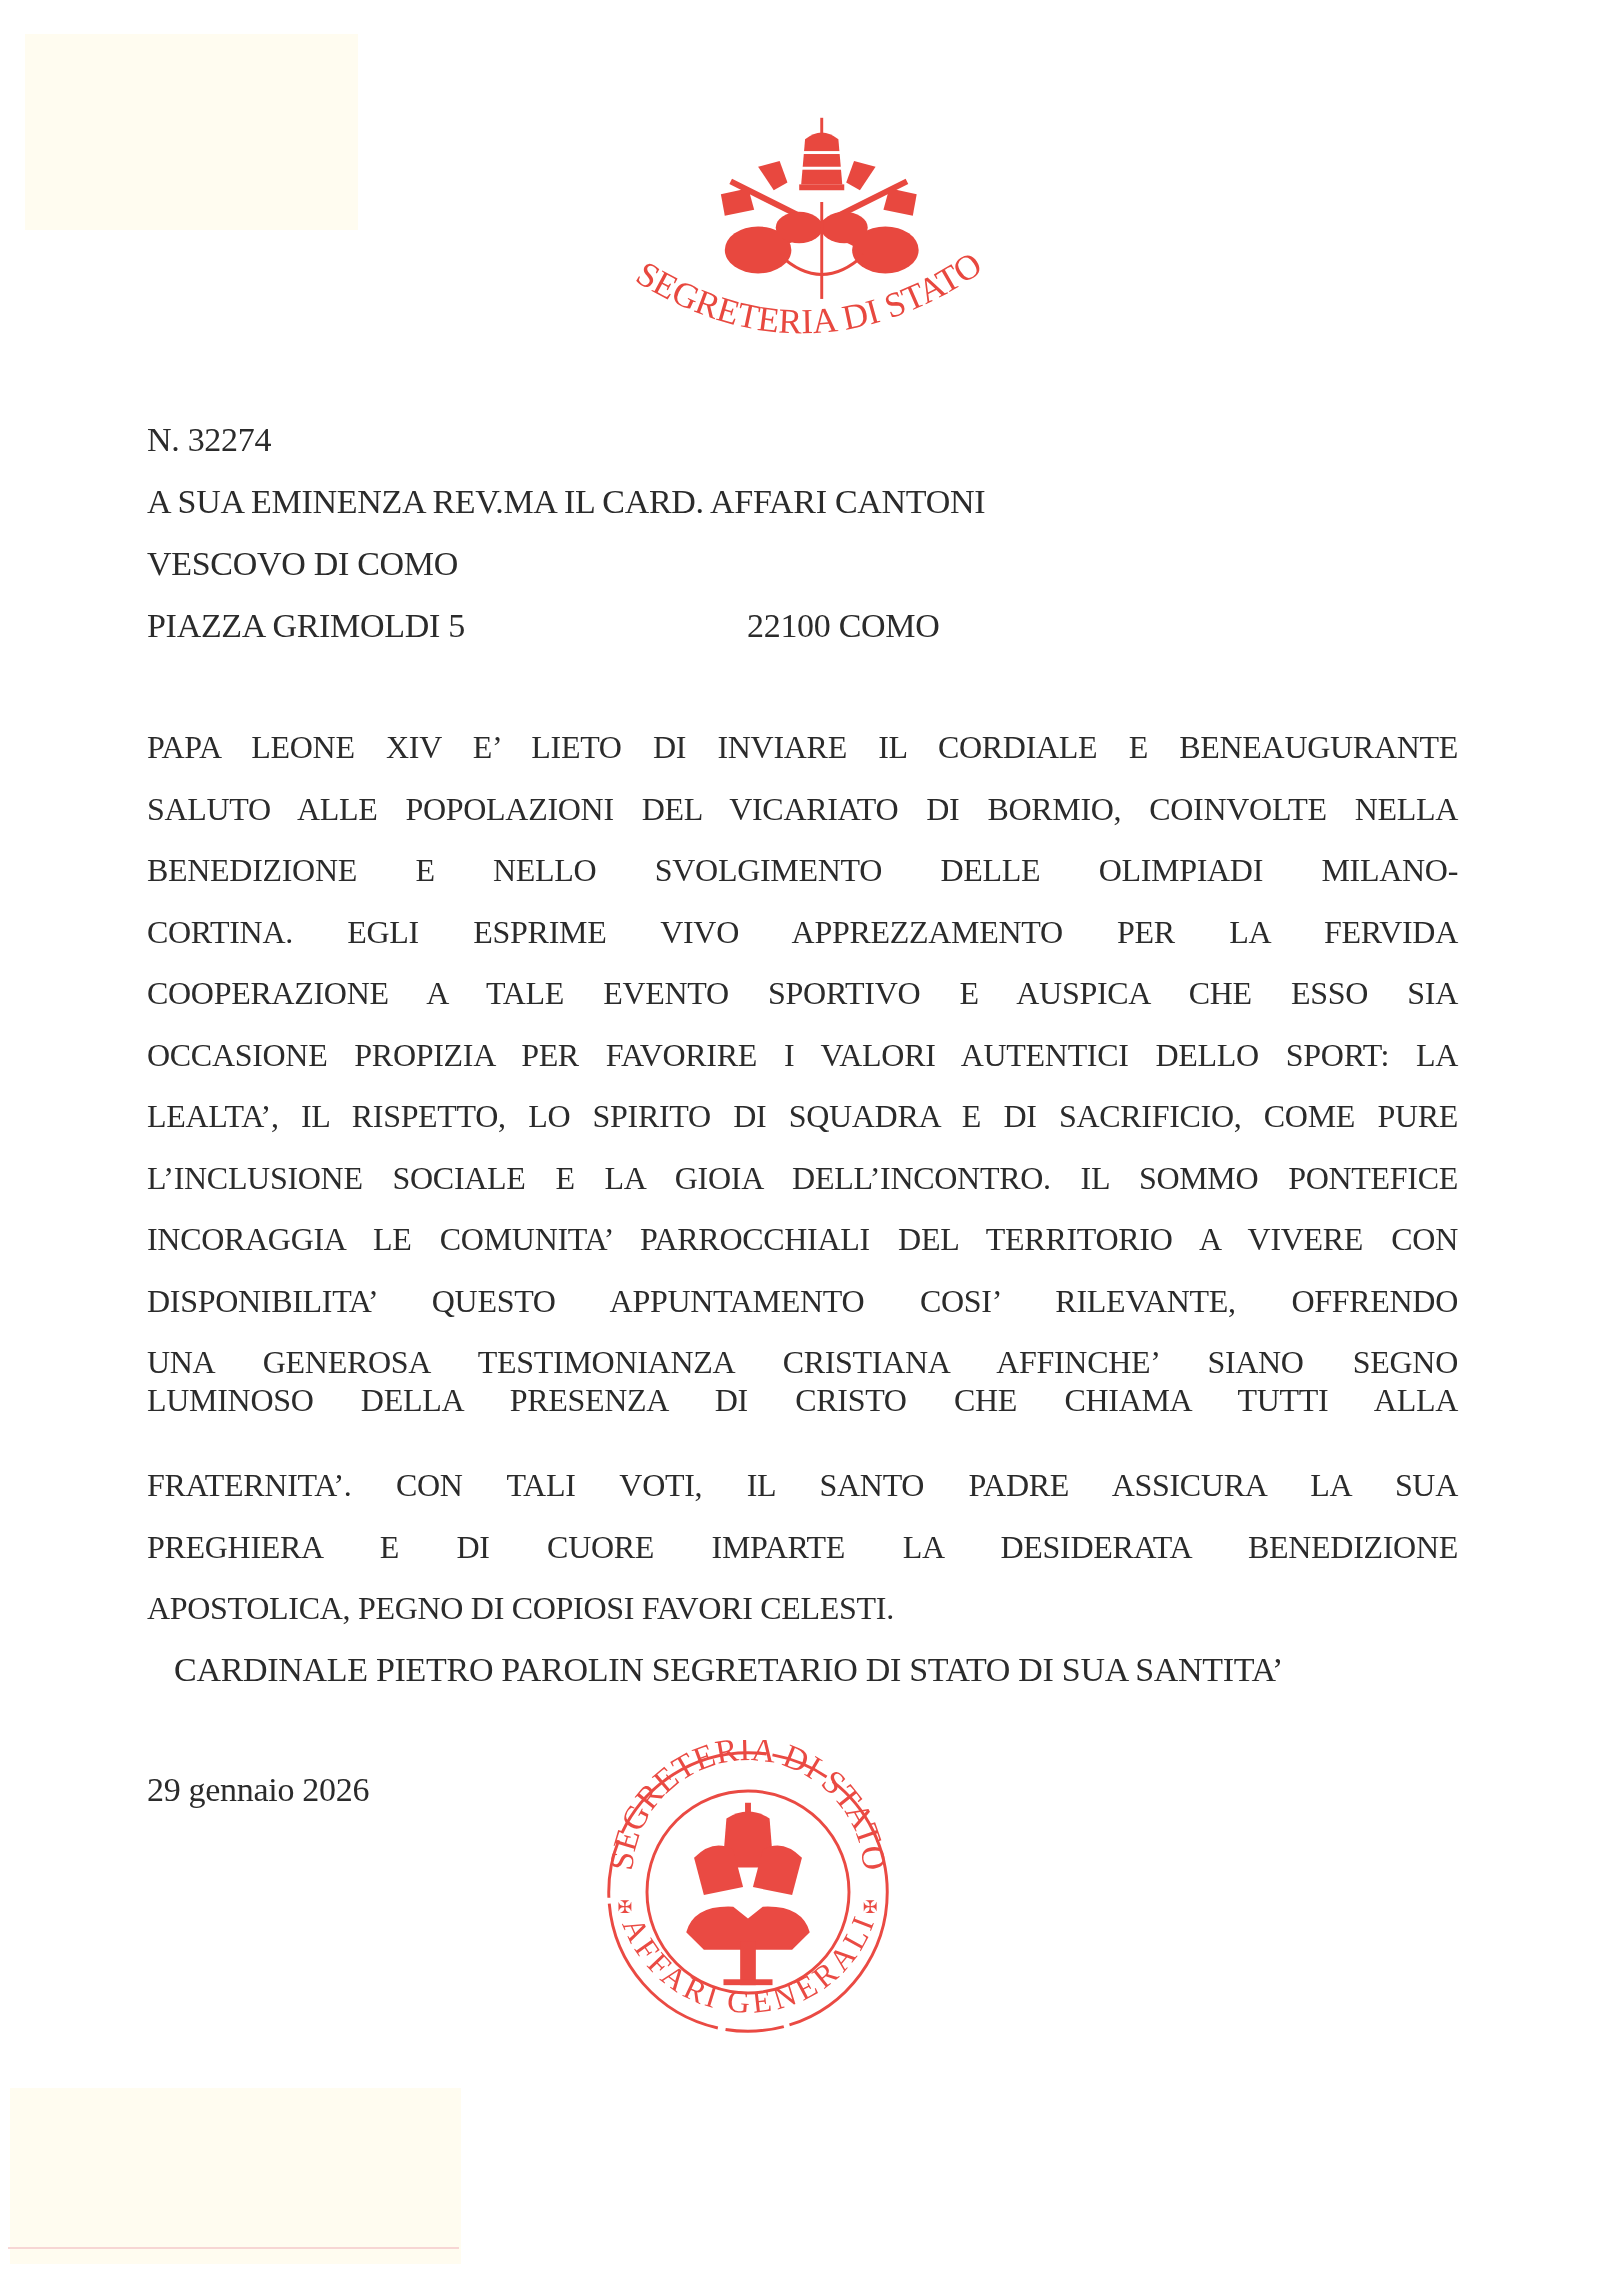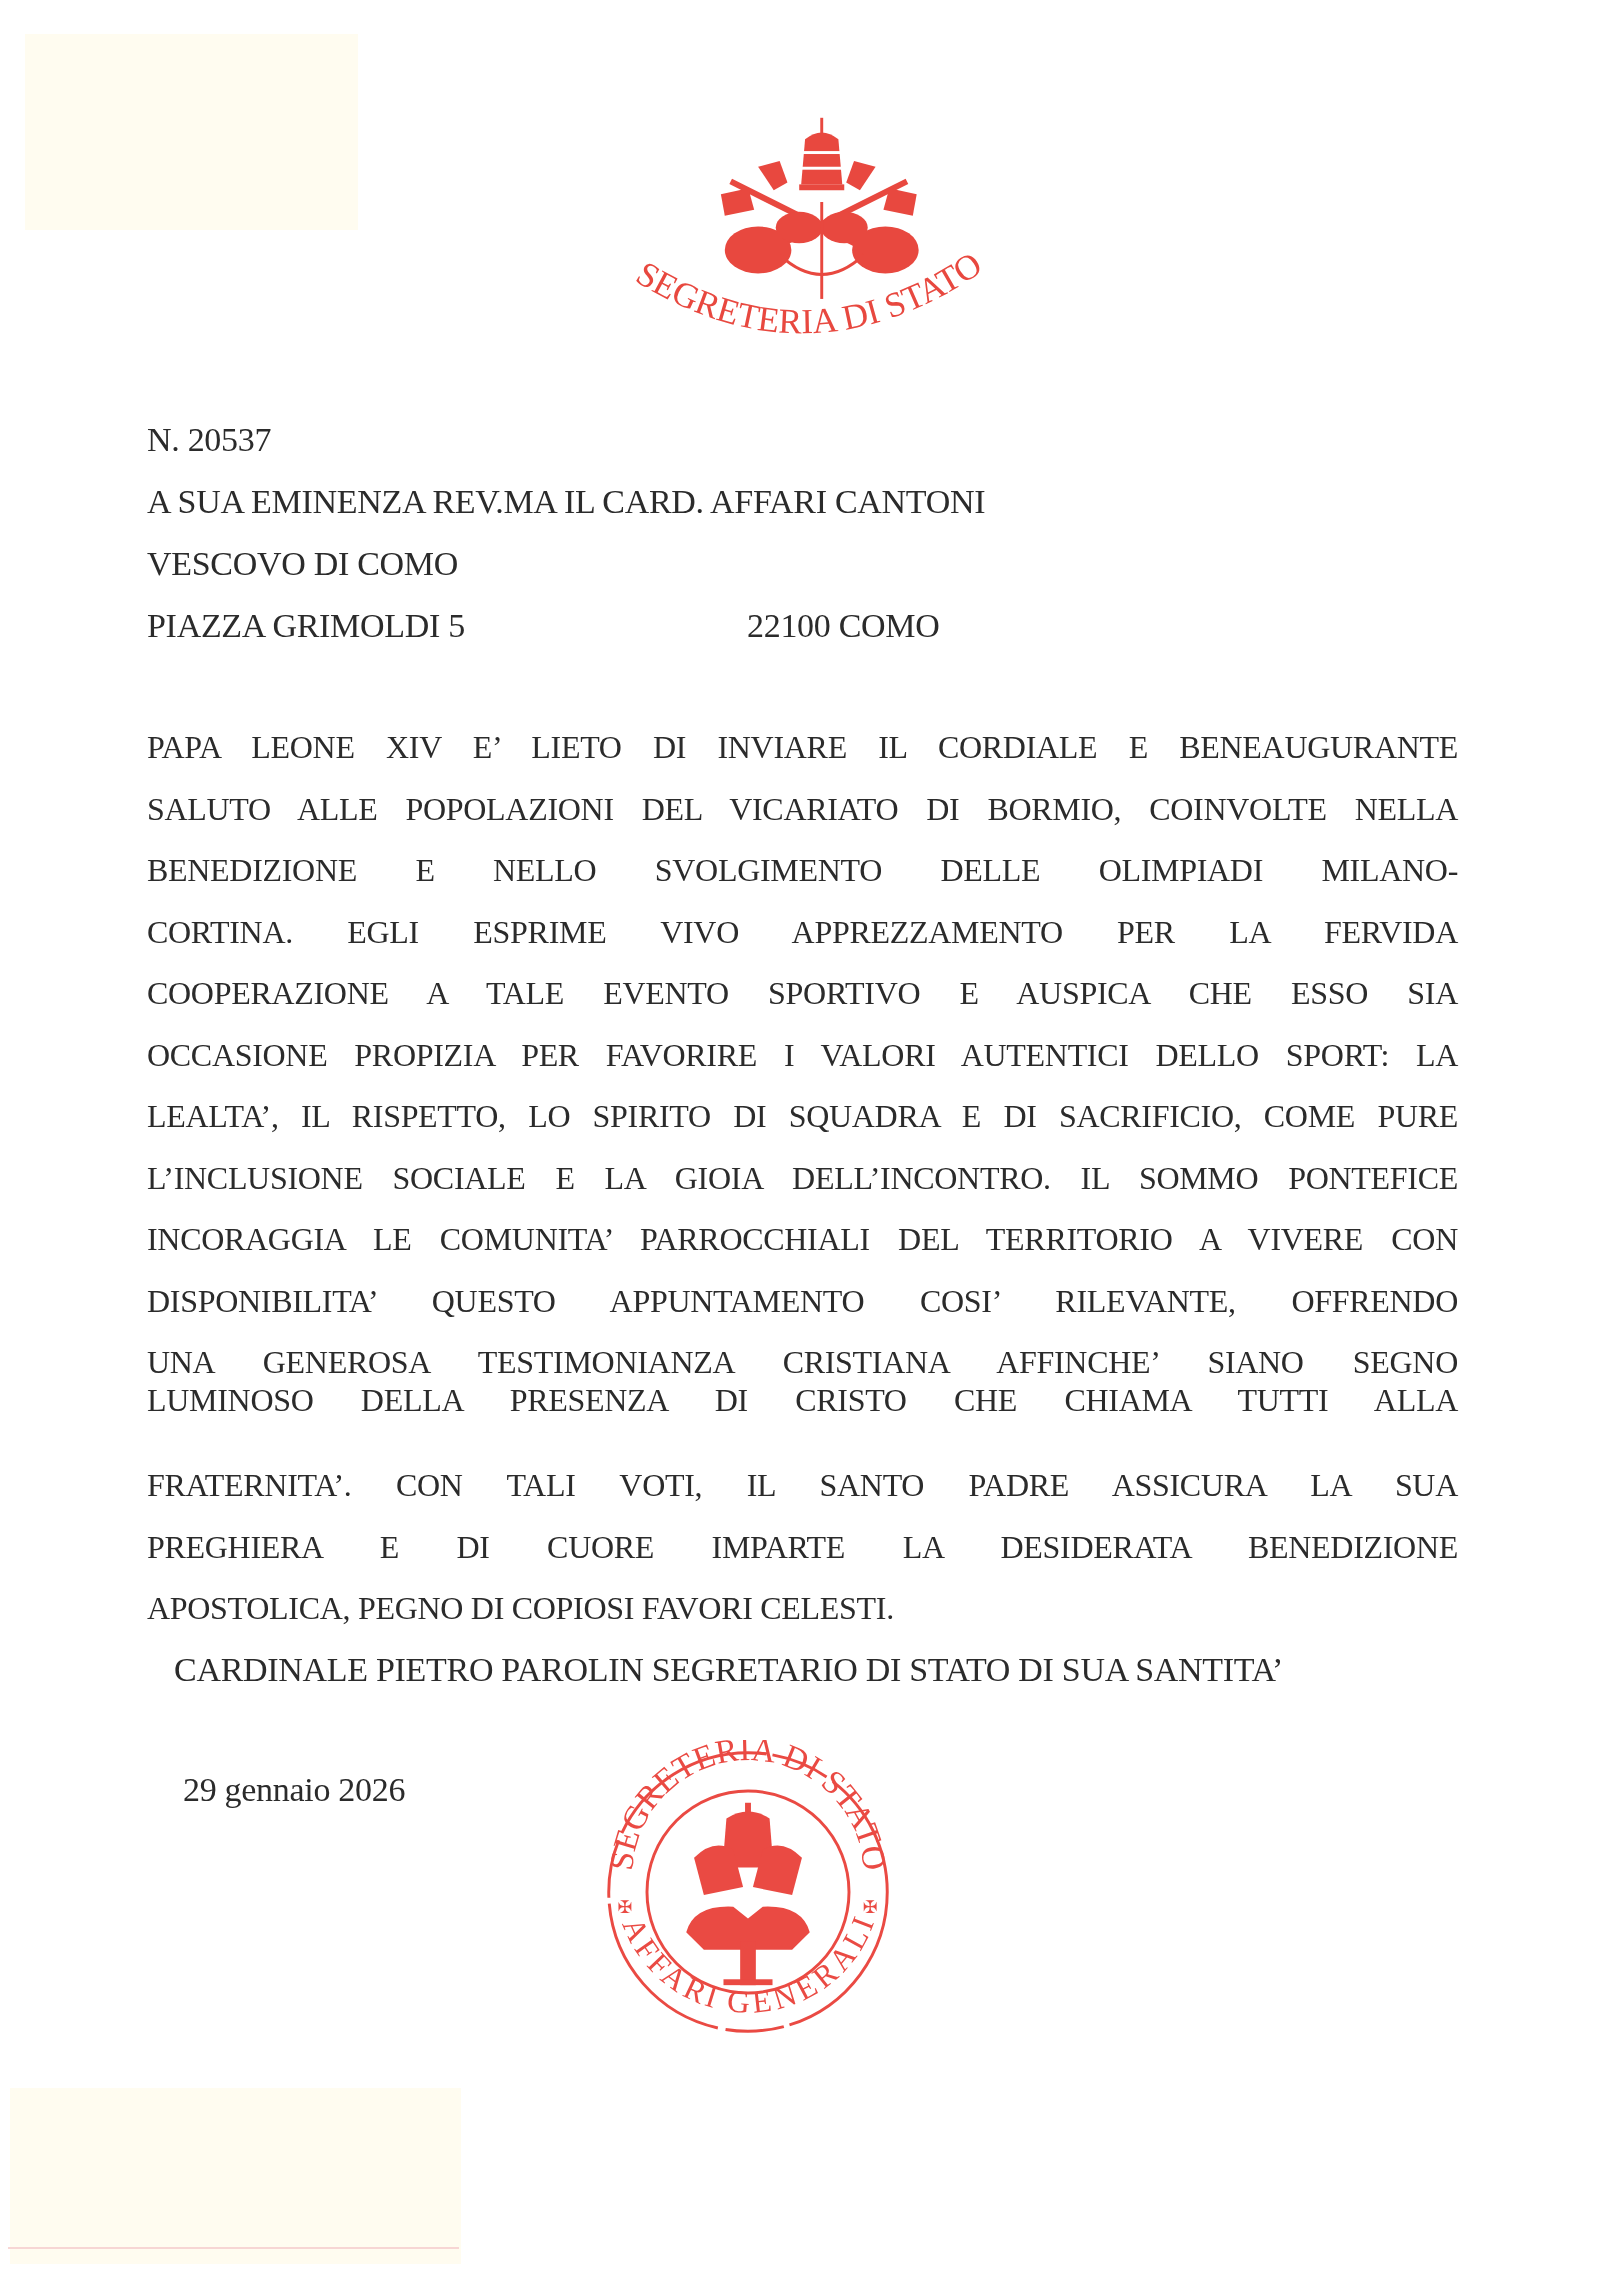--- a/index.html
+++ b/index.html
@@ -60,21 +60,21 @@
     <line x1="213" y1="96" x2="213" y2="195" stroke-width="3"></line>
   </g>
   <defs>
     <path id="logoArc" d="M20 175 Q200 290 380 165"></path>
   </defs>
   <text font-family="Liberation Serif, serif" font-size="36" fill="#e8483f">
     <textPath href="#logoArc" startOffset="50%" text-anchor="middle">SEGRETERIA DI STATO</textPath>
   </text>
 </svg>
 
-<div class="line" style="top:420px;">N. 20537</div>
+<div class="line" style="top:420px;">N. 32274</div>
 <div class="line" style="top:482px;">A SUA EMINENZA REV.MA IL CARD. AFFARI CANTONI</div>
 <div class="line" style="top:544px;">VESCOVO DI COMO</div>
 <div class="line" style="top:606px;width:882px;">
   <span>PIAZZA GRIMOLDI 5</span>
   <span class="addr-city">22100 COMO</span>
 </div>
 
 <div class="justified" style="top:728px;">PAPA LEONE XIV E’ LIETO DI INVIARE IL CORDIALE E BENEAUGURANTE</div>
 <div class="justified" style="top:790px;">SALUTO ALLE POPOLAZIONI DEL VICARIATO DI BORMIO, COINVOLTE NELLA</div>
 <div class="justified" style="top:851px;">BENEDIZIONE E NELLO SVOLGIMENTO DELLE OLIMPIADI MILANO-</div>
@@ -86,21 +86,21 @@
 <div class="justified" style="top:1220px;">INCORAGGIA LE COMUNITA’ PARROCCHIALI DEL TERRITORIO A VIVERE CON</div>
 <div class="justified" style="top:1282px;">DISPONIBILITA’ QUESTO APPUNTAMENTO COSI’ RILEVANTE, OFFRENDO</div>
 <div class="justified" style="top:1343px;">UNA GENEROSA TESTIMONIANZA CRISTIANA AFFINCHE’ SIANO SEGNO</div>
 <div class="justified" style="top:1381px;">LUMINOSO DELLA PRESENZA DI CRISTO CHE CHIAMA TUTTI ALLA</div>
 <div class="justified" style="top:1466px;">FRATERNITA’. CON TALI VOTI, IL SANTO PADRE ASSICURA LA SUA</div>
 <div class="justified" style="top:1528px;">PREGHIERA E DI CUORE IMPARTE LA DESIDERATA BENEDIZIONE</div>
 <div class="justified last" style="top:1589px;">APOSTOLICA, PEGNO DI COPIOSI FAVORI CELESTI.</div>
 
 <div class="line" style="top:1650px;left:174px;">CARDINALE PIETRO PAROLIN SEGRETARIO DI STATO DI SUA SANTITA’</div>
 
-<div class="line" style="top:1770px;margin-left:36px;">29 gennaio 2026</div>
+<div class="line" style="top:1770px;">29 gennaio 2026</div>
 
 <svg class="stamp" viewBox="0 0 310 310">
   <g fill="#ea4a43" stroke="#ea4a43">
     <circle cx="155" cy="155" r="142" fill="none" stroke-width="3" stroke-dasharray="180 6 60 8"></circle>
     <circle cx="155" cy="155" r="103" fill="none" stroke-width="3"></circle>
 
     <rect x="152" y="64" width="6" height="14" stroke="none"></rect>
     <path d="M133 80 Q155 66 177 80 L181 130 L129 130 Z" stroke="none"></path>
 
     <path d="M100 120 Q120 100 140 112 L150 150 L110 158 Z" stroke="none"></path>

